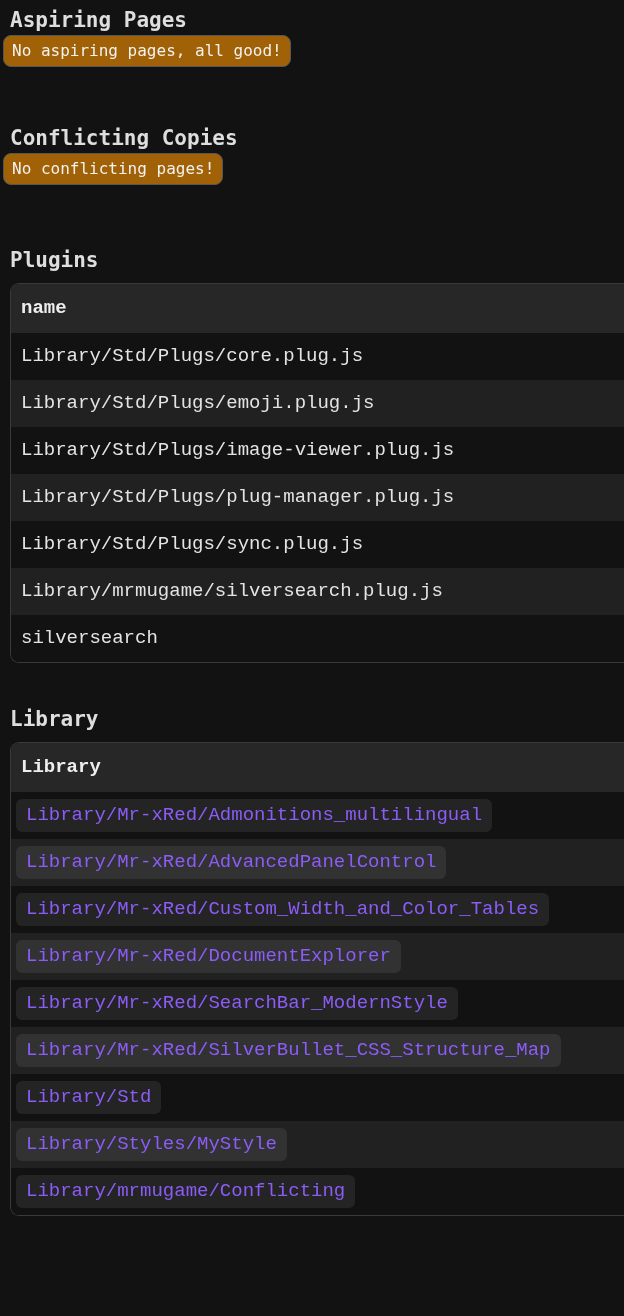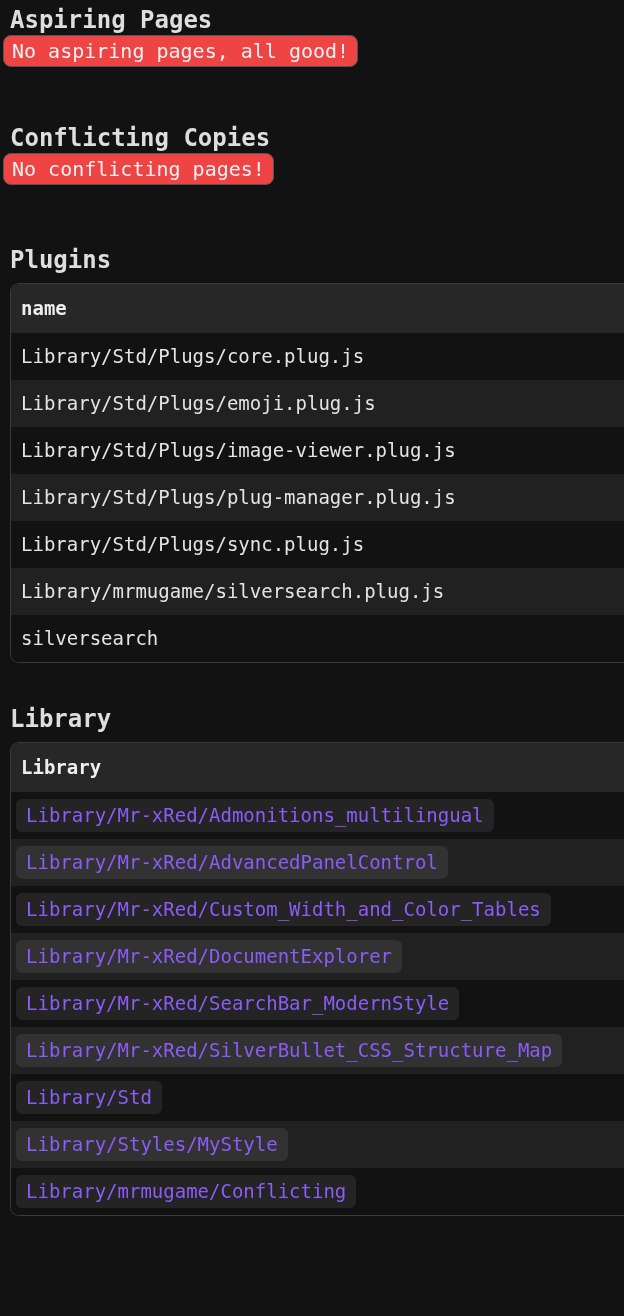--- a/index.html
+++ b/index.html
@@ -8,51 +8,52 @@
     height: 1316px;
     overflow: hidden;
   }
   body {
     background: #121212;
     font-family: "DejaVu Sans Mono", "Liberation Mono", monospace;
     color: #e2e2e2;
   }
 
   .section-title {
-    font-size: 24px;
+    font-size: 21px;
     font-weight: bold;
     color: #dedede;
     margin-left: 10px;
     line-height: 24px;
   }
 
   .section-aspiring   { padding-top: 8px; }
   .section-conflicting { margin-top: 59px; }
   .section-plugins    { margin-top: 63px; }
   .section-library    { margin-top: 44px; }
 
   .note-box {
     display: inline-block;
     margin: 3px 0 0 3px;
     border: 1px solid #565656;
     border-radius: 8px;
     padding: 3px 8px;
-    font-size: 20px;
+    font-size: 16px;
     line-height: 24px;
     color: #f2f2f2;
-    background: #ef4444;
+    background: #a16207;
   }
 
   .table-wrap {
     margin: 11px 0 0 10px;
     width: 614px;
     border: 1px solid #3a3a3a;
     border-right: none;
     border-radius: 9px 0 0 9px;
     overflow: hidden;
+    font-family: Liberation Mono, monospace;
   }
 
   table {
     width: 100%;
     border-collapse: collapse;
     table-layout: fixed;
   }
 
   th {
     background: #272727;

